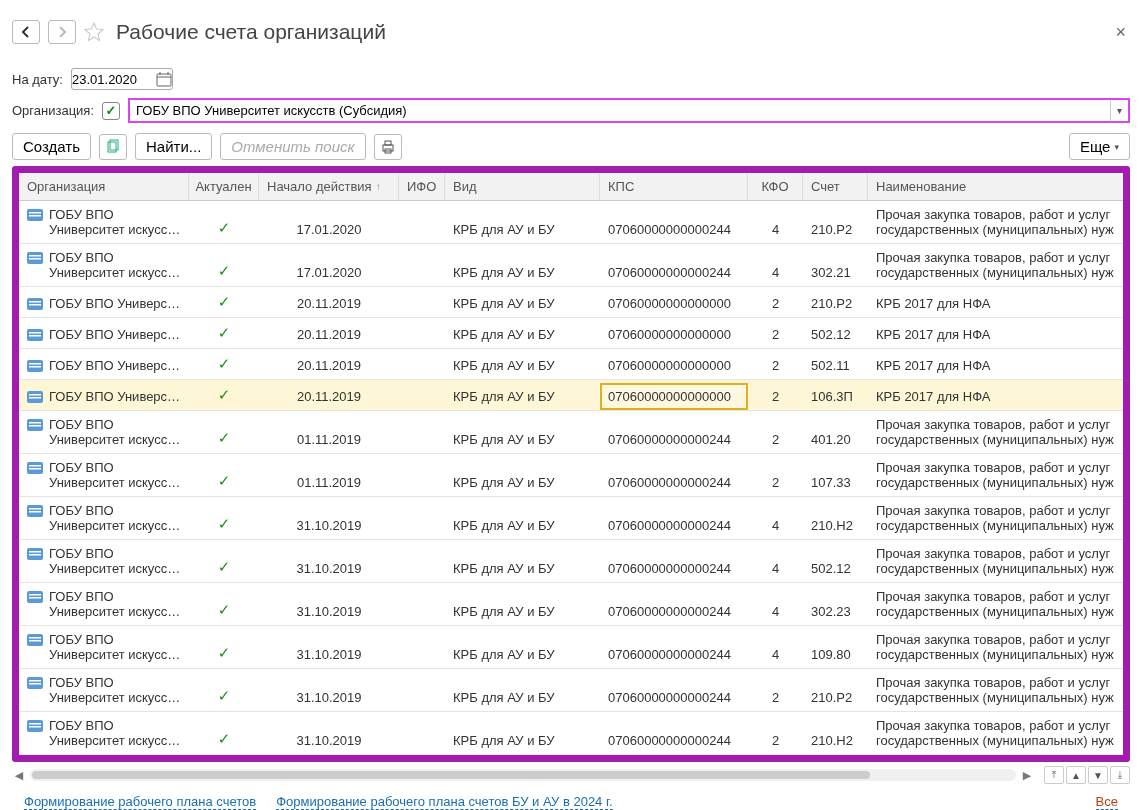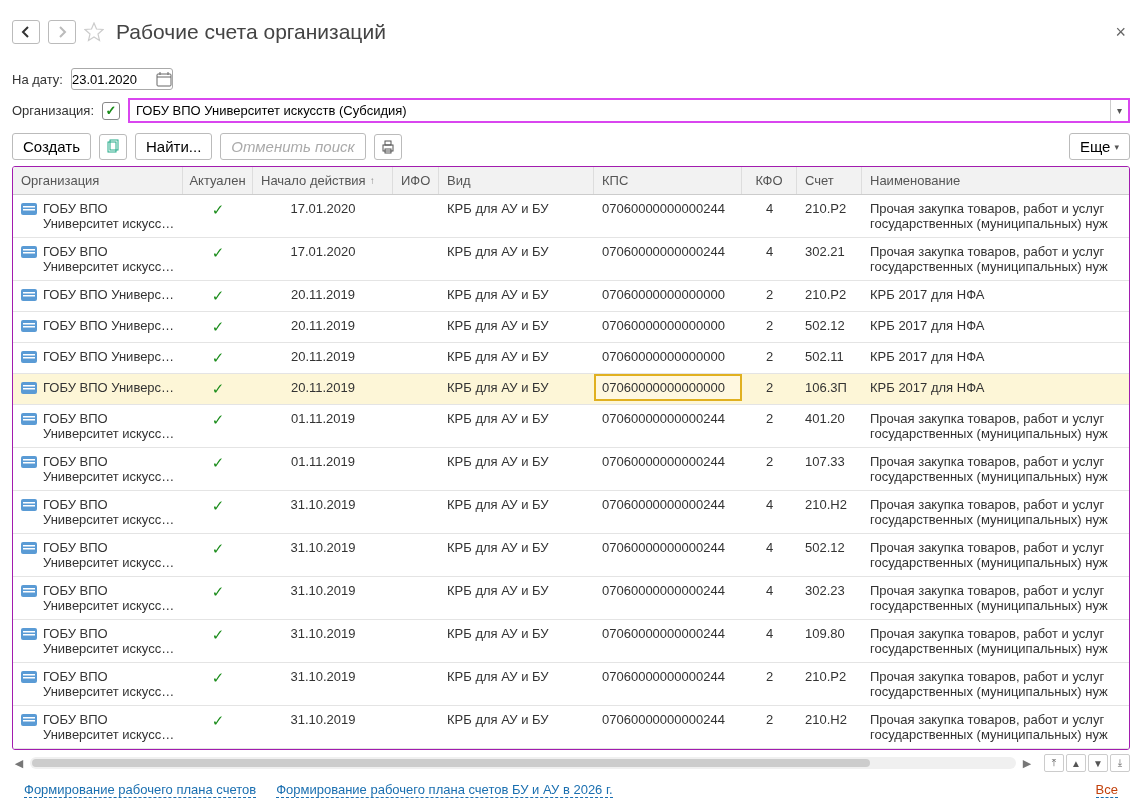--- a/index.html
+++ b/index.html
@@ -24,37 +24,37 @@
 
 .toolbar { display: flex; align-items: center; padding: 6px 12px; gap: 8px; }
 .btn { border: 1px solid #bbb; background: #fff; border-radius: 3px; padding: 4px 10px; cursor: pointer; font-size: 15px; display: flex; align-items: center; gap: 4px; }
 .btn.disabled { color: #aaa; cursor: default; font-style: italic; }
 .btn-icon { width: 28px; height: 26px; padding: 0; justify-content: center; }
 .btn-icon svg { width: 16px; height: 16px; }
 .spacer { flex: 1; }
 .btn-more { display: flex; align-items: center; gap: 4px; }
 .btn-more::after { content: "▾"; font-size: 9px; color: #555; }
 
-.table-wrap { margin: 0 12px; border: 1px solid #a21caf; border-radius: 3px; overflow: hidden; }
+.table-wrap { margin: 0 12px; border: 7px solid #a21caf; border-radius: 3px; overflow: hidden; }
 .thead { display: flex; background: #f2f2f2; border-bottom: 1px solid #ccc; }
 .th { padding: 6px 8px; border-right: 1px solid #ddd; color: #555; font-size: 13px; display: flex; align-items: center; gap: 4px; }
 .th:last-child { border-right: none; }
 .c-org { width: 170px; }
 .c-act { width: 70px; text-align: center; justify-content: center; }
 .c-date { width: 140px; }
 .c-ifo { width: 46px; }
 .c-vid { width: 155px; }
 .c-kps { width: 148px; }
 .c-kfo { width: 55px; text-align: center; justify-content: center; }
 .c-schet { width: 65px; }
 .c-name { flex: 1; min-width: 0; }
 .sort-arrow { font-size: 10px; color: #888; }
 
 .tbody { }
-.tr { display: flex; border-bottom: 1px solid #e4e4e4; min-height: 30px; align-items: flex-start; }
+.tr { display: flex; border-bottom: 1px solid #e4e4e4; min-height: 30px; align-items: flex-end; }
 .tr.selected { background: #fdf6d7; }
 .tr.selected .td.c-kps { outline: 2px solid #e0b020; outline-offset: -2px; background: #fff8e0; }
 .td { padding: 6px 8px; display: flex; align-items: flex-start; overflow: hidden; white-space: nowrap; text-overflow: ellipsis; }
 .td.c-org { flex-direction: row; gap: 6px; align-items: flex-start; }
 .org-cell { display: flex; flex-direction: column; overflow: hidden; }
 .org-l1 { white-space: nowrap; overflow: hidden; text-overflow: ellipsis; }
 .org-l2 { white-space: nowrap; overflow: hidden; text-overflow: ellipsis; color: #333; }
 .row-icon { width: 16px; height: 12px; flex-shrink: 0; margin-top: 2px; }
 .check { color: #1a8c1a; font-size: 15px; }
 .td.c-date { justify-content: center; }
@@ -482,15 +482,15 @@
   <div class="nav-small">
     <div class="ns-btn">⤒</div>
     <div class="ns-btn">▲</div>
     <div class="ns-btn">▼</div>
     <div class="ns-btn">⤓</div>
   </div>
 </div>
 
 <div class="footer">
   <a class="link">Формирование рабочего плана счетов</a>
-  <a class="link">Формирование рабочего плана счетов БУ и АУ в 2026 г.</a>
+  <a class="link">Формирование рабочего плана счетов БУ и АУ в 2024 г.</a>
   <a class="all-link">Все</a>
 </div>
 
 </body></html>

